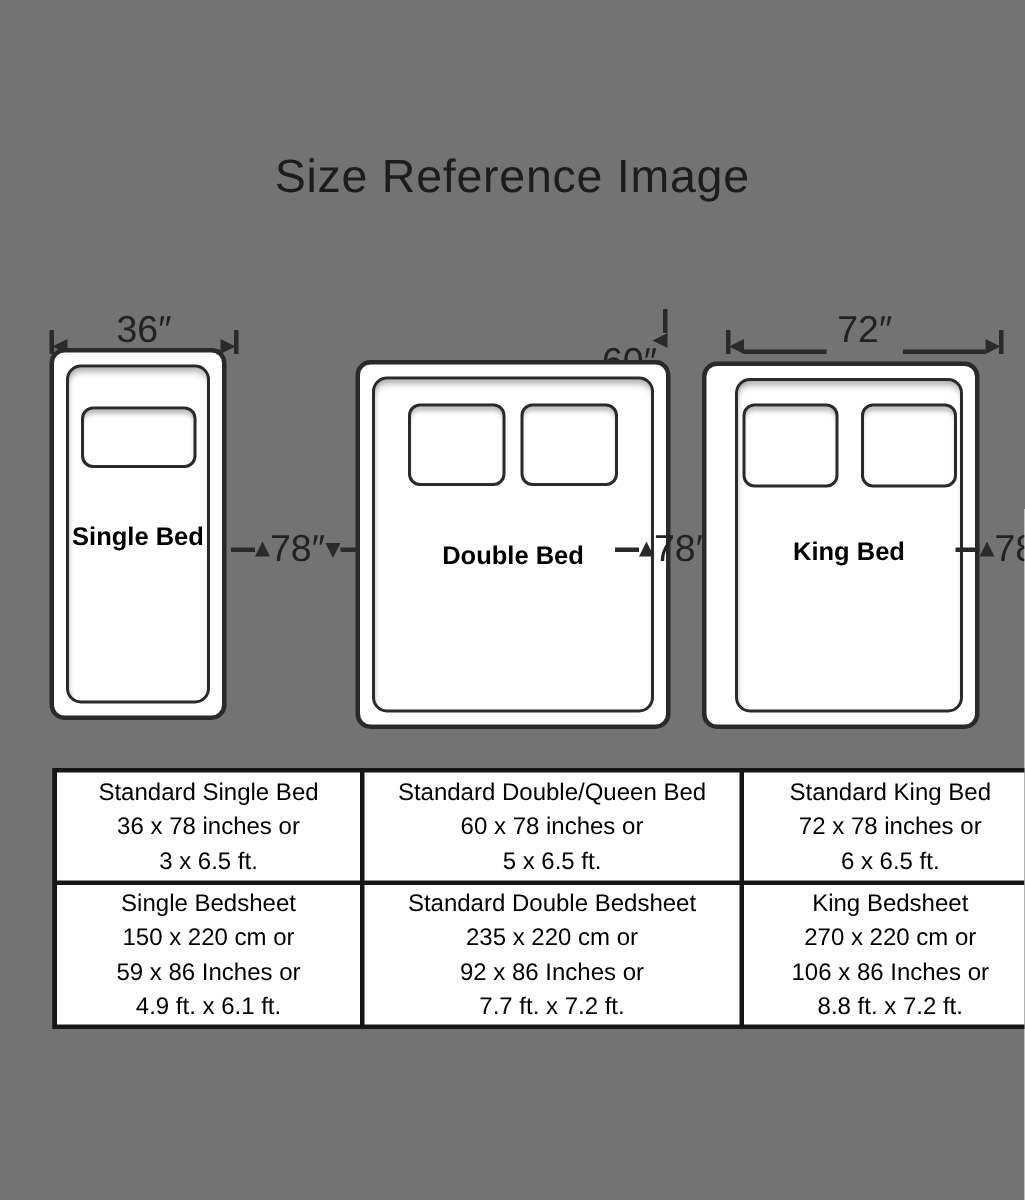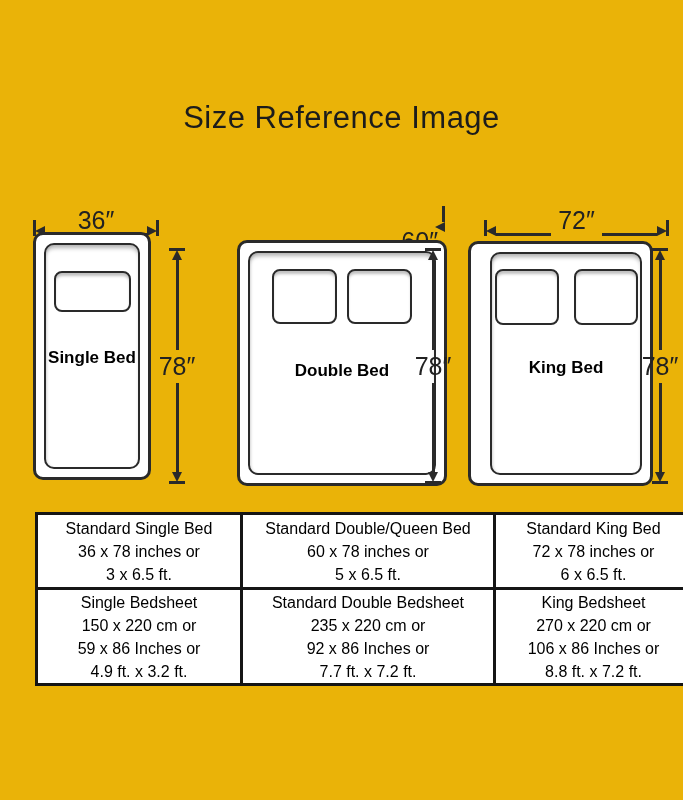--- a/index.html
+++ b/index.html
@@ -2,21 +2,21 @@
 <html><head>
 <meta charset="utf-8">
 <style>
   :root{
     --line:#2a2a2a;
     --tline:#151515;
     --text:#111;
   }
   html,body{margin:0;padding:0;background:#fff;}
   .page{
-    position:relative;width:683px;height:800px;background:#eab308;overflow:hidden;
+    position:relative;width:683px;height:800px;background:#737373;overflow:hidden;
     font-family:"Liberation Sans","DejaVu Sans",sans-serif;color:var(--text);
   }
   *{box-sizing:border-box;}
 
   .title{
     position:absolute;top:100px;left:0;width:100%;text-align:center;
     font-size:31px;font-weight:400;color:#1c1c1c;letter-spacing:.5px;
   }
 
   
@@ -25,21 +25,21 @@
   #hdim2{left:237px;top:206px;width:208px;flex-direction:column;}
   #hdim3{left:484px;top:206px;width:185px;}
   .hbar{width:3px;height:16px;background:var(--line);flex:0 0 auto;}
   .harrow{width:0;height:0;border-top:5px solid transparent;border-bottom:5px solid transparent;flex:0 0 auto;}
   .harrow.left{border-right:10px solid var(--line);margin-left:-1px;}
   .harrow.right{border-left:10px solid var(--line);margin-right:-1px;}
   .hline{height:3px;background:var(--line);flex:1 1 auto;}
   .hlabel{font-size:25px;line-height:1;padding:0 7px;transform:translateY(-3px);color:#222;flex:0 0 auto;}
 
   
-  .vdim{position:absolute;display:flex;flex-direction:column;align-items:center;width:46px;}
+  .vdim{position:absolute;display:flex;flex-direction:row;align-items:center;width:46px;}
   #vdim1{left:154px;top:248px;height:236px;}
   #vdim2{left:410px;top:248px;height:236px;}
   #vdim3{left:637px;top:248px;height:236px;}
   .vbar{height:3px;width:16px;background:var(--line);flex:0 0 auto;}
   .varrow{width:0;height:0;border-left:5px solid transparent;border-right:5px solid transparent;flex:0 0 auto;}
   .varrow.up{border-bottom:10px solid var(--line);margin-top:-1px;}
   .varrow.down{border-top:10px solid var(--line);margin-bottom:-1px;}
   .vline{width:3px;background:var(--line);flex:1 1 auto;}
   .vlabel{font-size:25px;line-height:1;padding:4px 0;color:#222;flex:0 0 auto;}
 
@@ -193,21 +193,21 @@
     <div class="cell">
       <div>Standard King Bed</div>
       <div>72 x 78 inches or</div>
       <div>6 x 6.5 ft.</div>
     </div>
 
     <div class="cell">
       <div>Single Bedsheet</div>
       <div>150 x 220 cm or</div>
       <div>59 x 86 Inches or</div>
-      <div>4.9 ft. x 3.2 ft.</div>
+      <div>4.9 ft. x 6.1 ft.</div>
     </div>
 
     <div class="cell">
       <div>Standard Double Bedsheet</div>
       <div>235 x 220 cm or</div>
       <div>92 x 86 Inches or</div>
       <div>7.7 ft. x 7.2 ft.</div>
     </div>
 
     <div class="cell">

